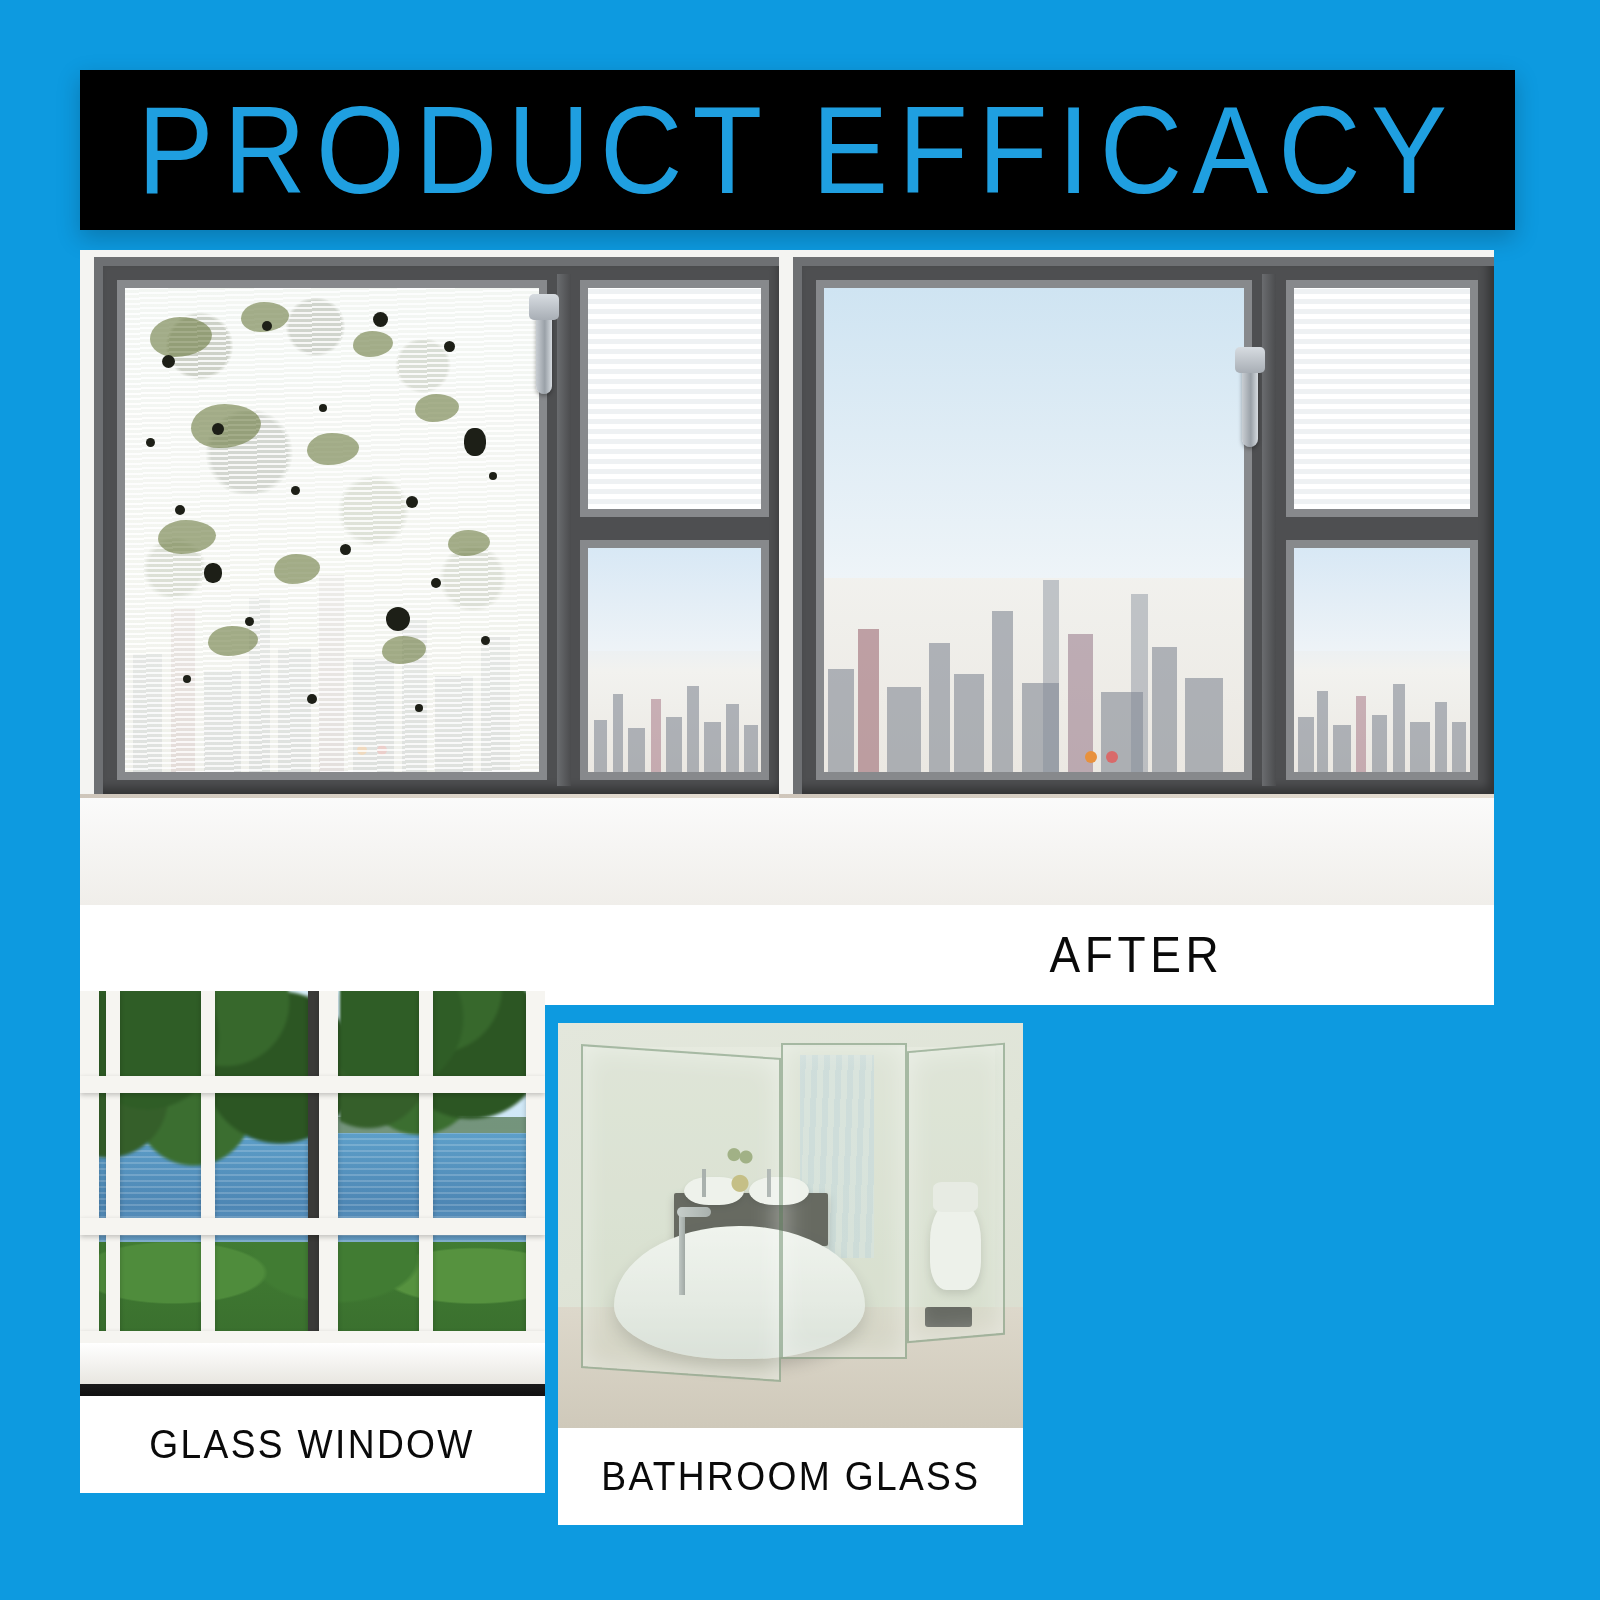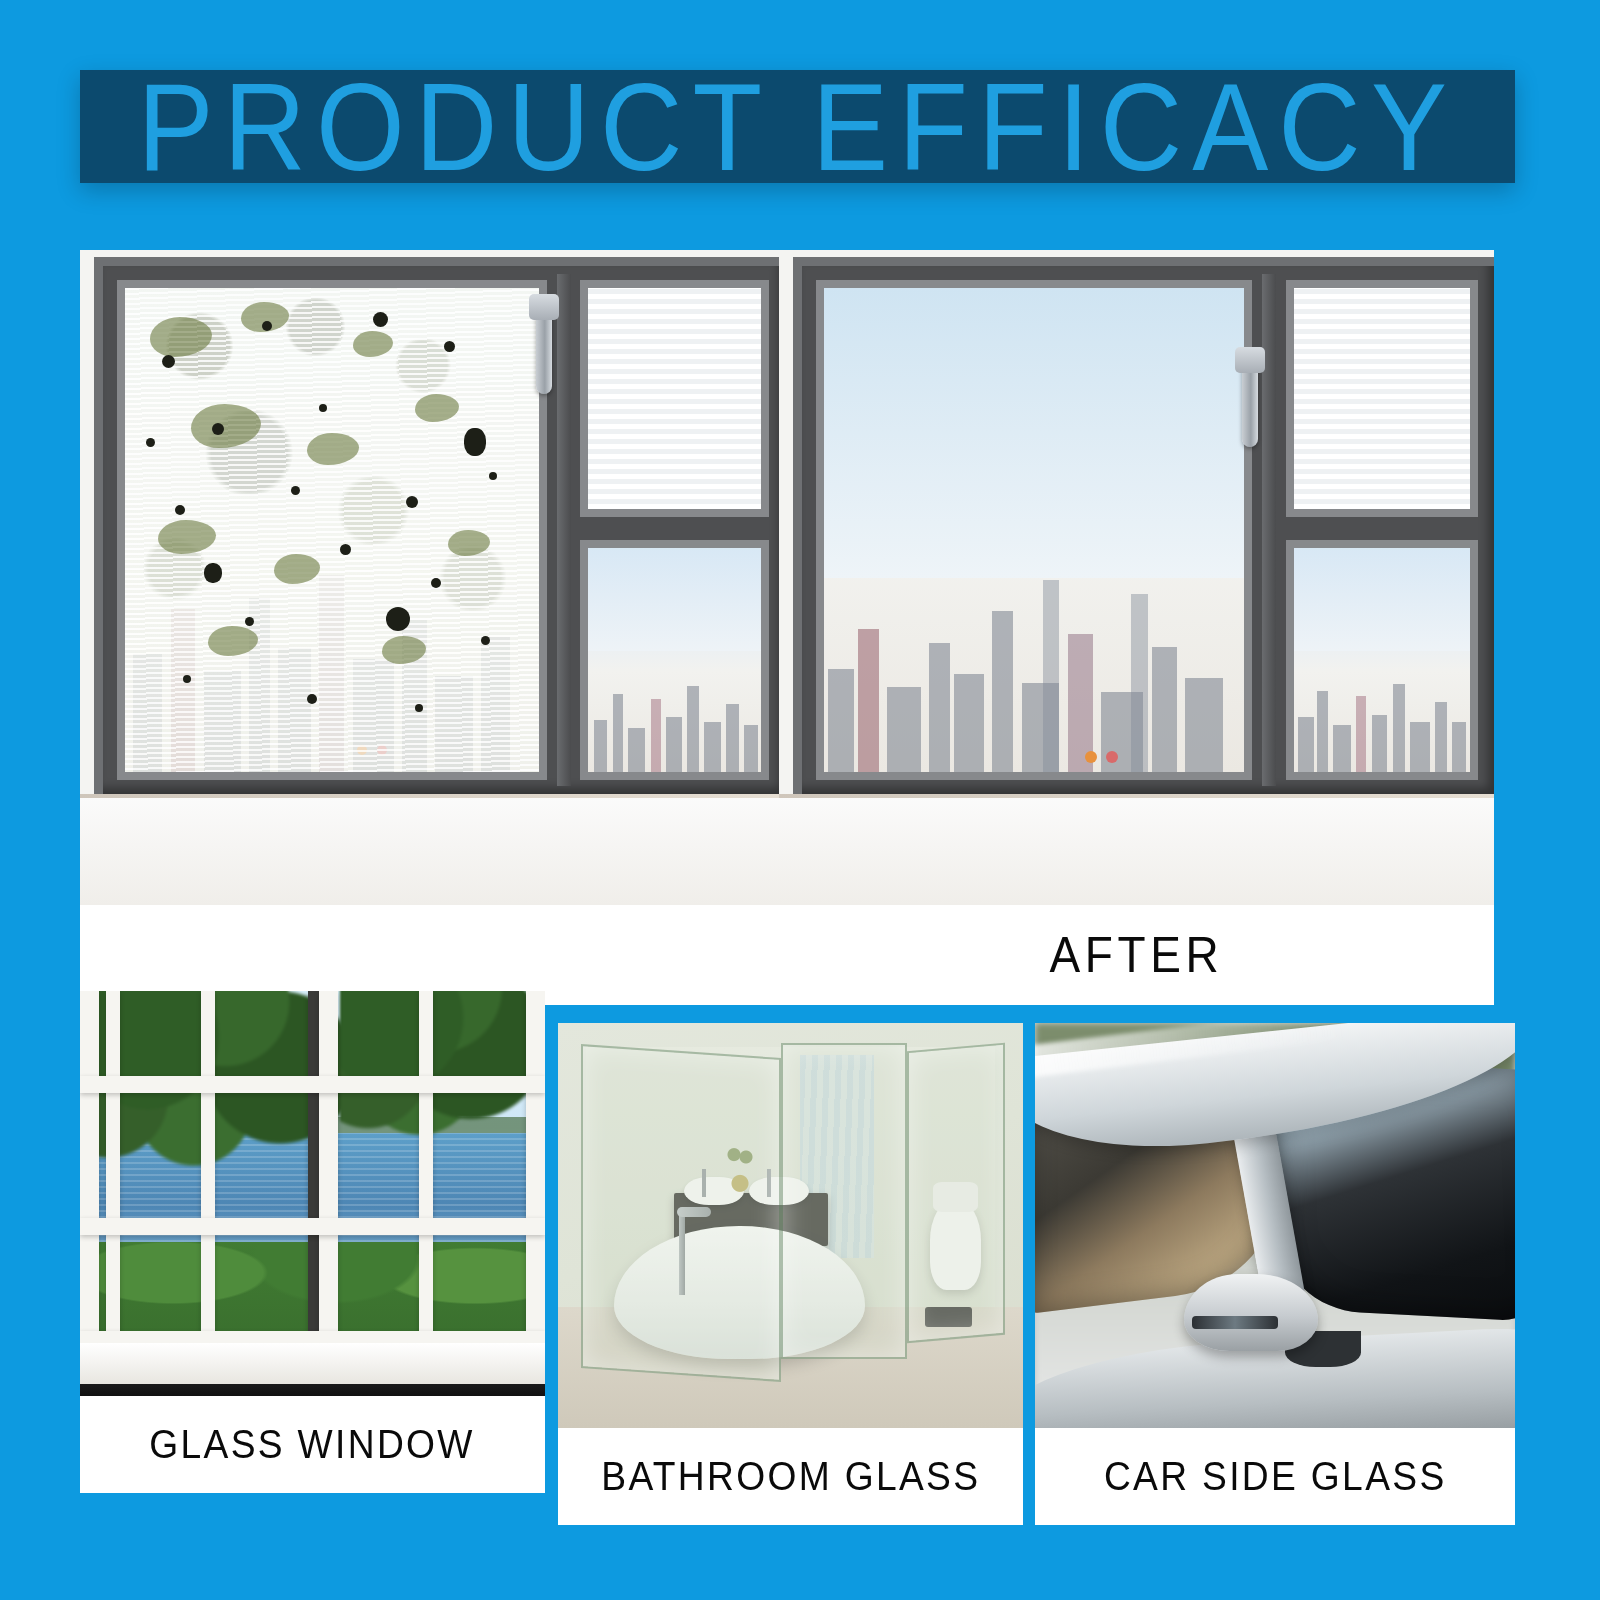--- a/index.html
+++ b/index.html
@@ -8,22 +8,22 @@
   body {
     background:#0d9ae0;
     font-family:"Liberation Sans", sans-serif;
     overflow:hidden;
     position:relative;
   }
   .page { position:absolute; inset:0; }
 
   
   .title-bar{
-    position:absolute; left:80px; top:70px; width:1435px; height:113px;
-    background:#0c4a6e;
+    position:absolute; left:80px; top:70px; width:1435px; height:160px;
+    background:#000000;
     box-shadow:0 8px 22px rgba(0,0,0,.22);
     display:flex; align-items:center; justify-content:center;
   }
   .title-text{
     color:#1f9fe0;
     font-family:"Liberation Sans", sans-serif;
     font-size:124px; line-height:1;
     font-weight:400;
     letter-spacing:11px;
     white-space:nowrap;
@@ -438,32 +438,14 @@
         <div class="glasswall gw1"></div>
         <div class="glasswall gw2"></div>
         <div class="glasswall gw3"></div>
       </div>
     </div>
     <div class="caption">
       <span class="caption-text cap-sm">BATHROOM GLASS</span>
     </div>
   </div>
 
-  <div class="card" id="card-car">
-    <div class="photo">
-      <div class="car">
-        <div class="car-bg"></div>
-        <div class="car-sideglass"></div>
-        <div class="car-windshield"></div>
-        <div class="car-pillar"></div>
-        <div class="car-roof"></div>
-        <div class="car-sheen"></div>
-        <div class="car-body"></div>
-        <div class="car-mirror-stem"></div>
-        <div class="car-mirror"></div>
-      </div>
-    </div>
-    <div class="caption">
-      <span class="caption-text cap-sm">CAR SIDE GLASS</span>
-    </div>
-  </div>
 
 </div>
 
 </body></html>

